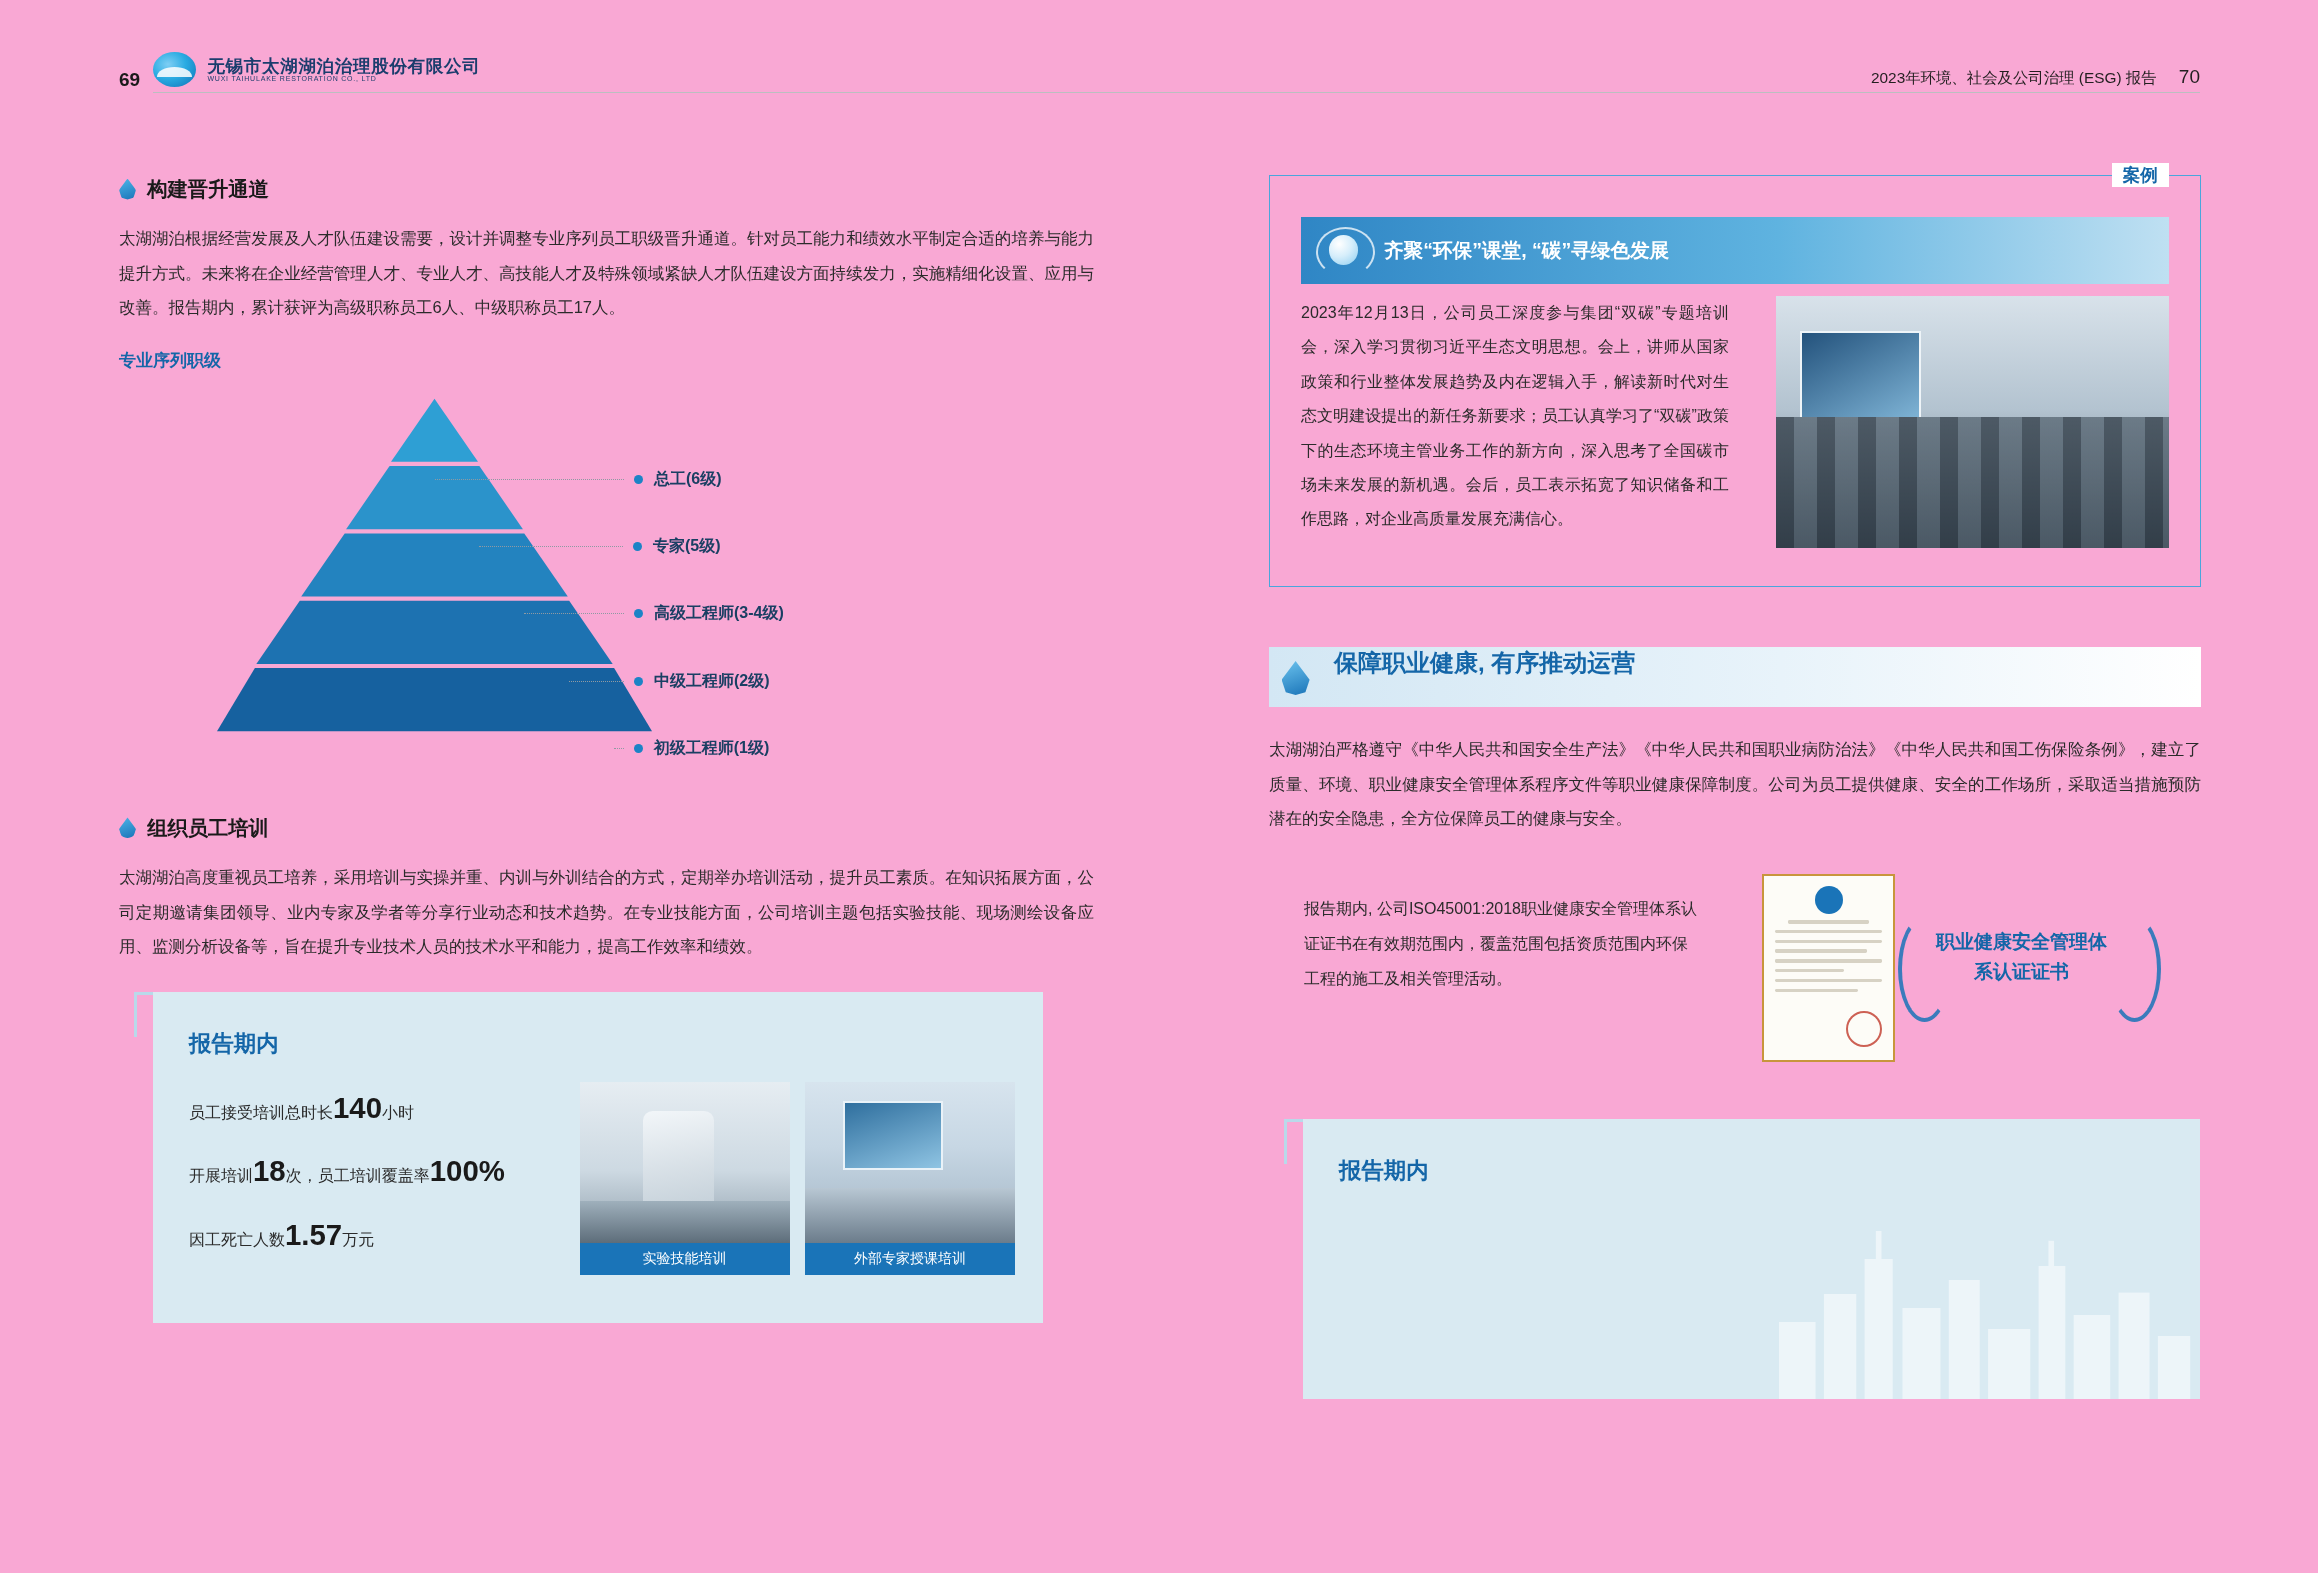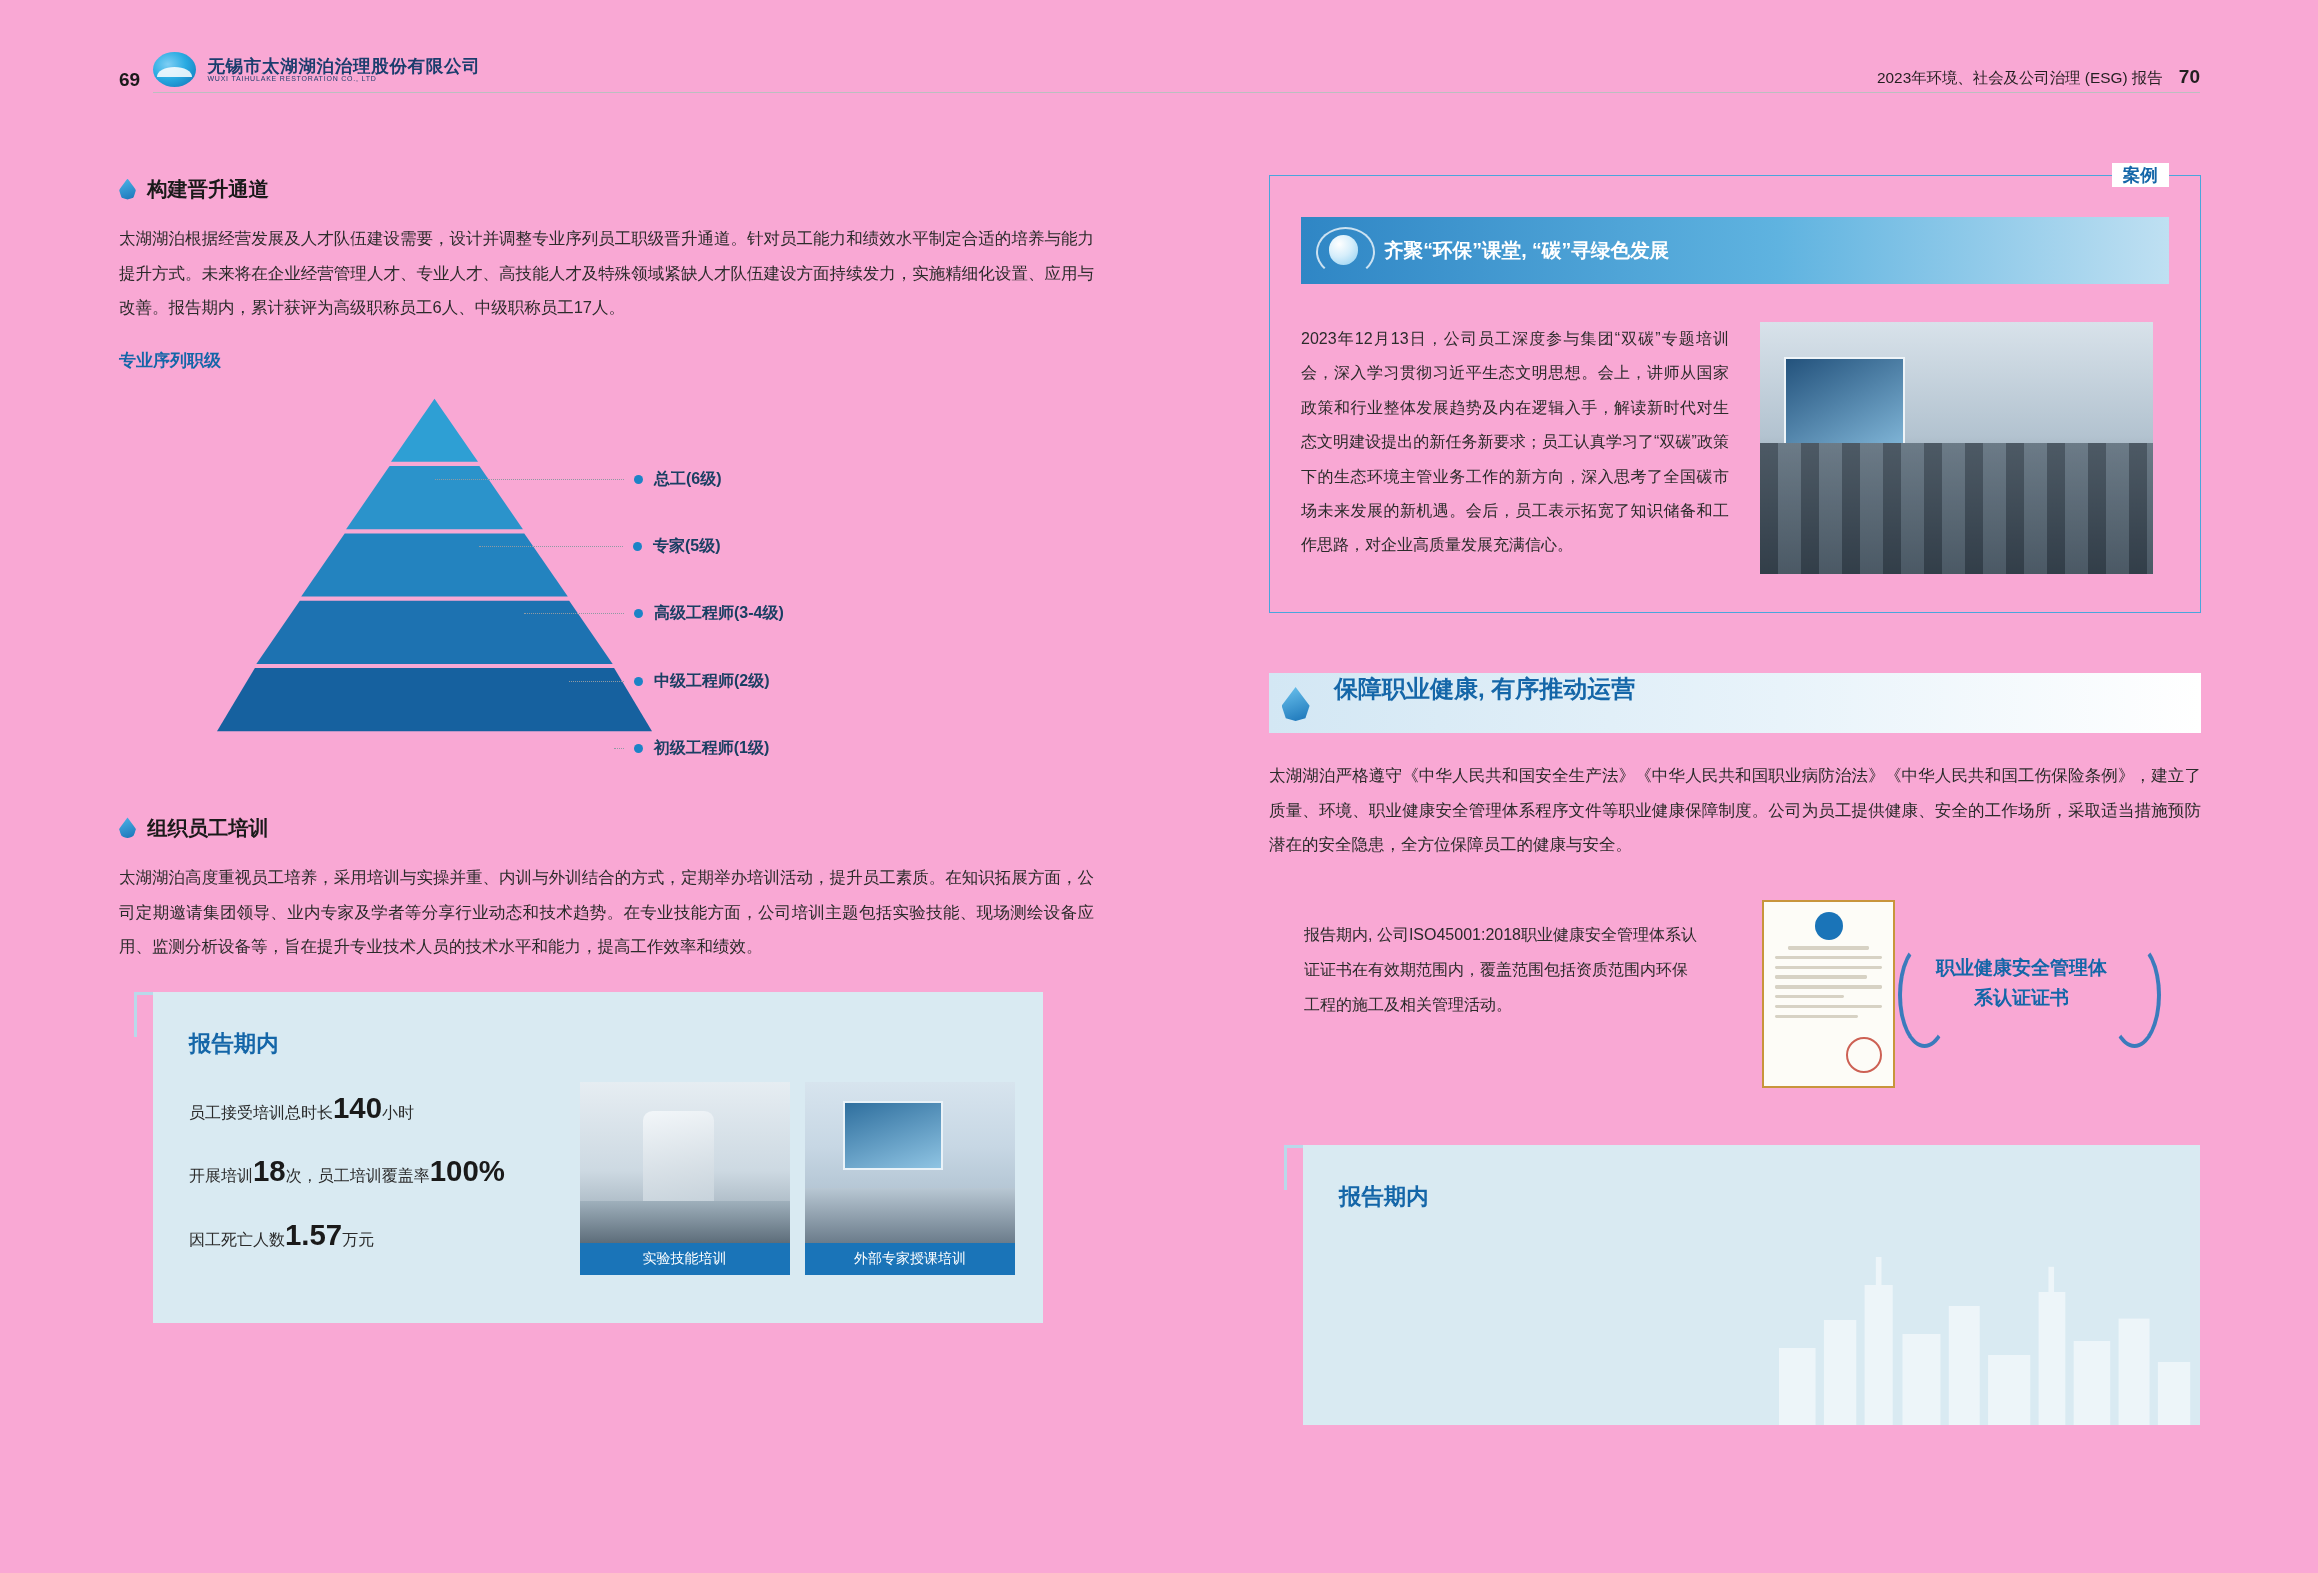--- a/index.html
+++ b/index.html
@@ -86,22 +86,22 @@
     position: absolute;
     right: 0;
     top: 17px;
     text-align: right;
     font-size: 15.4px;
     color: #231f20;
     white-space: nowrap;
   }
   .pg-right {
     display: inline-block;
-    margin-left: 12px;
-    font-weight: bold;
+    margin-left: 18px;
+    font-weight: normal;
     font-size: 19px;
   }
 
   
   .col-left {
     position: absolute;
     left: 119px;
     top: 175px;
     width: 975px;
   }
@@ -358,22 +358,23 @@
     border-radius: 50%;
     border-bottom-color: transparent;
   }
   .case-title {
     font-size: 19.6px;
     font-weight: bold;
     color: #ffffff;
   }
   .case-body {
     display: flex;
-    gap: 31px;
-    margin-top: 38px;
+    gap: 47px;
+    margin-top: 12px;
+    justify-content: flex-end;
   }
   .case-text {
     width: 428px;
     font-size: 16px;
     line-height: 2.15;
     color: #2b2b2b;
     text-align: justify;
   }
   .case-photo {
     width: 393px;

